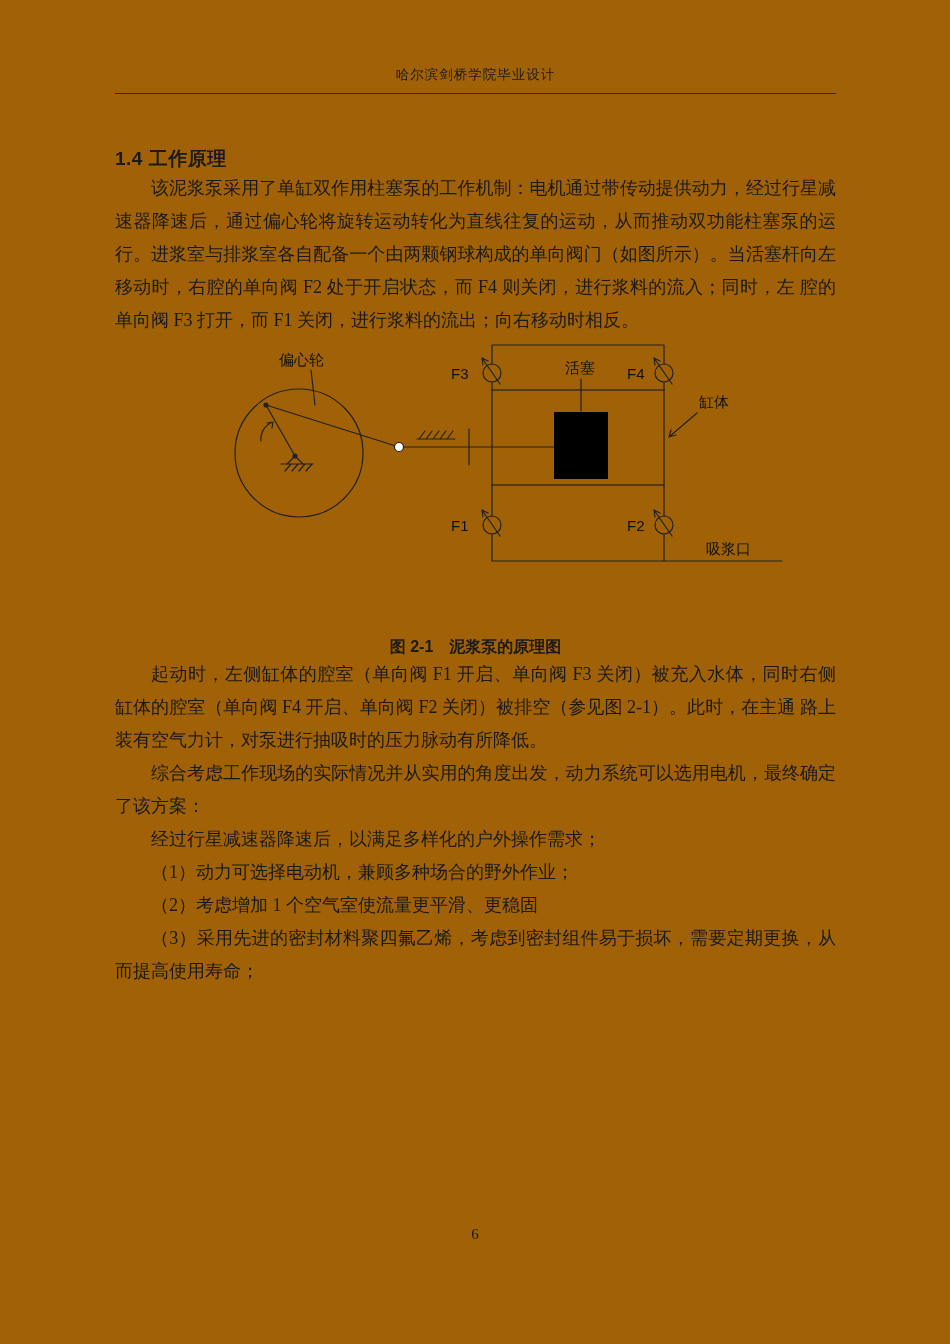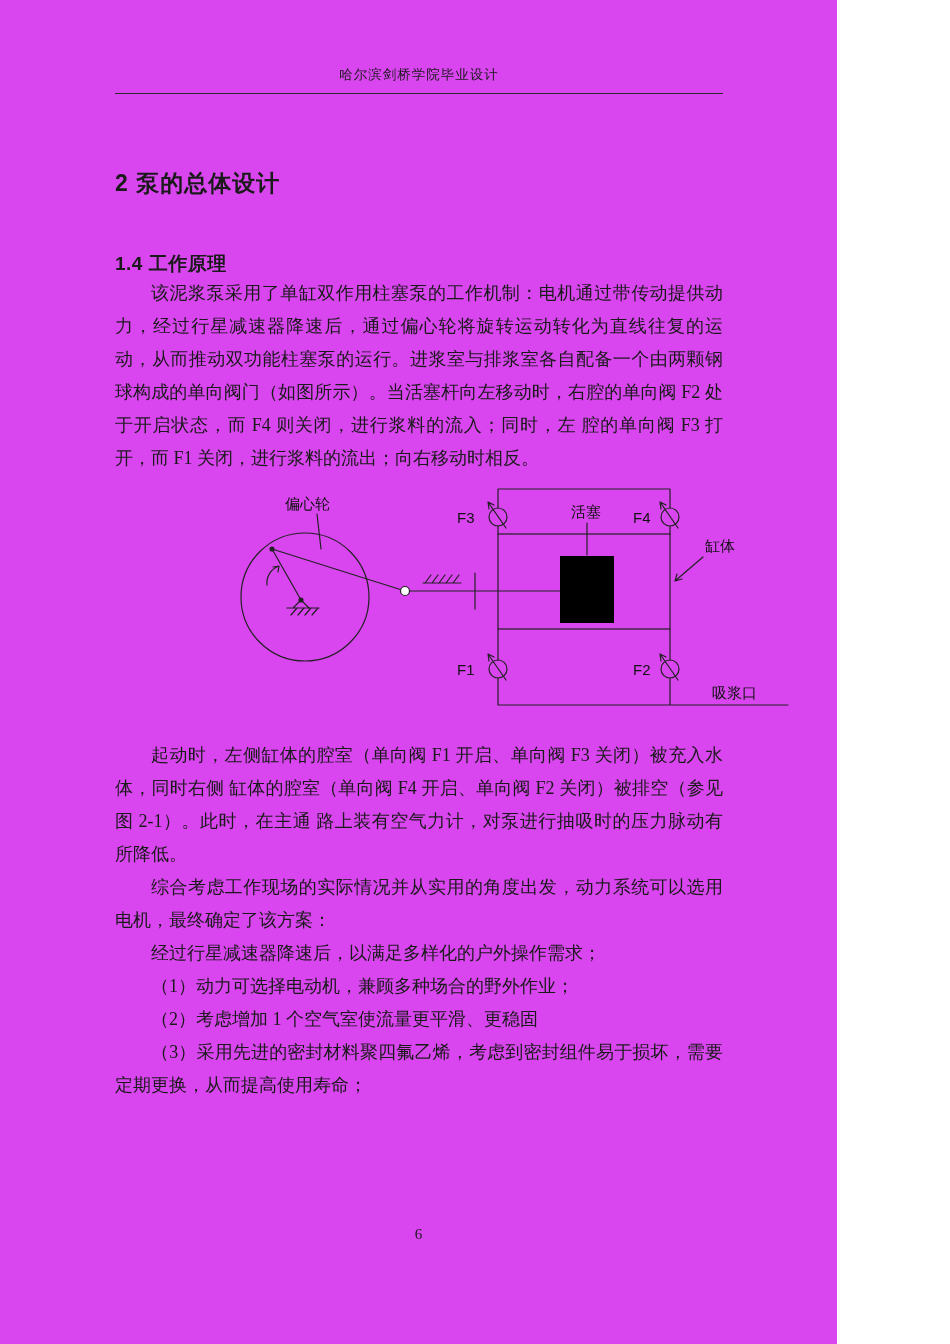--- a/index.html
+++ b/index.html
@@ -2,23 +2,23 @@
 <html><head>
 <meta charset="utf-8">
 <style>
   html, body {
     margin: 0;
     padding: 0;
     background: #ffffff;
   }
   .page {
     position: relative;
-    width: 837px;
+    width: 950px;
     height: 1344px;
-    background: #d946ef;
+    background: #a16207;
     color: #1a1a1a;
     font-family: "Liberation Serif", "DejaVu Serif", serif;
     overflow: hidden;
   }
   .content {
     padding: 66px 114px 0 115px;
   }
   .doc-header {
     text-align: center;
     font-size: 13.5px;
@@ -46,21 +46,21 @@
     font-size: 18px;
     line-height: 33px;
     text-align: justify;
   }
   .indent { text-indent: 2em; }
   .mt-para1 { margin-top: 24px; }
   .mt-para2 { margin-top: 22px; }
   .mt-intro { margin-top: 16px; }
   .mt-item { margin-top: 5px; }
   figure.figure {
-    margin: 12px;
+    margin: 6px;
     padding: 0;
     text-align: right;
   }
   figure.figure svg {
     display: block;
     margin-left: 108px;
   }
   .caption {
     margin-top: 54px;
     text-align: center;
@@ -80,21 +80,20 @@
 </head>
 <body>
 
 <div class="page">
   <div class="content">
 
     <div class="doc-header">
       <span>哈尔滨剑桥学院毕业设计</span>
     </div>
 
-    <h1 class="chapter">2 泵的总体设计</h1>
 
     <h2 class="section">1.4 工作原理</h2>
 
     <p class="body-text indent mt-para1">该泥浆泵采用了单缸双作用柱塞泵的工作机制：电机通过带传动提供动力，经过行星减速器降速后，通过偏心轮将旋转运动转化为直线往复的运动，从而推动双功能柱塞泵的运行。进浆室与排浆室各自配备一个由两颗钢球构成的单向阀门（如图所示）。当活塞杆向左移动时，右腔的单向阀 F2 处于开启状态，而 F4 则关闭，进行浆料的流入；同时，左 腔的单向阀 F3 打开，而 F1 关闭，进行浆料的流出；向右移动时相反。</p>
 
     <figure class="figure">
       <svg width="560" height="240" viewBox="0 0 560 240">
         <g stroke="#222222" stroke-width="1.2" fill="none" stroke-linecap="round">
 
           <circle cx="70" cy="110" r="64"></circle>
@@ -154,20 +153,21 @@
           <text x="336" y="30">活塞</text>
           <text x="398" y="36">F4</text>
           <text x="470" y="64">缸体</text>
           <text x="222" y="188">F1</text>
           <text x="398" y="188">F2</text>
           <text x="477" y="211">吸浆口</text>
         </g>
       </svg>
     </figure>
 
+    <div class="caption">图 2-1　泥浆泵的原理图</div>
 
     <p class="body-text indent mt-para2">起动时，左侧缸体的腔室（单向阀 F1 开启、单向阀 F3 关闭）被充入水体，同时右侧 缸体的腔室（单向阀 F4 开启、单向阀 F2 关闭）被排空（参见图 2-1）。此时，在主通 路上装有空气力计，对泵进行抽吸时的压力脉动有所降低。</p>
 
 
     <p class="body-text indent mt-intro">综合考虑工作现场的实际情况并从实用的角度出发，动力系统可以选用电机，最终确定了该方案：</p>
     <p class="body-text indent">经过行星减速器降速后，以满足多样化的户外操作需求；</p>
 
     <p class="body-text indent mt-item">（1）动力可选择电动机，兼顾多种场合的野外作业；</p>
     <p class="body-text indent mt-item">（2）考虑增加 1 个空气室使流量更平滑、更稳固</p>
     <p class="body-text indent mt-item">（3）采用先进的密封材料聚四氟乙烯，考虑到密封组件易于损坏，需要定期更换，从而提高使用寿命；</p>

